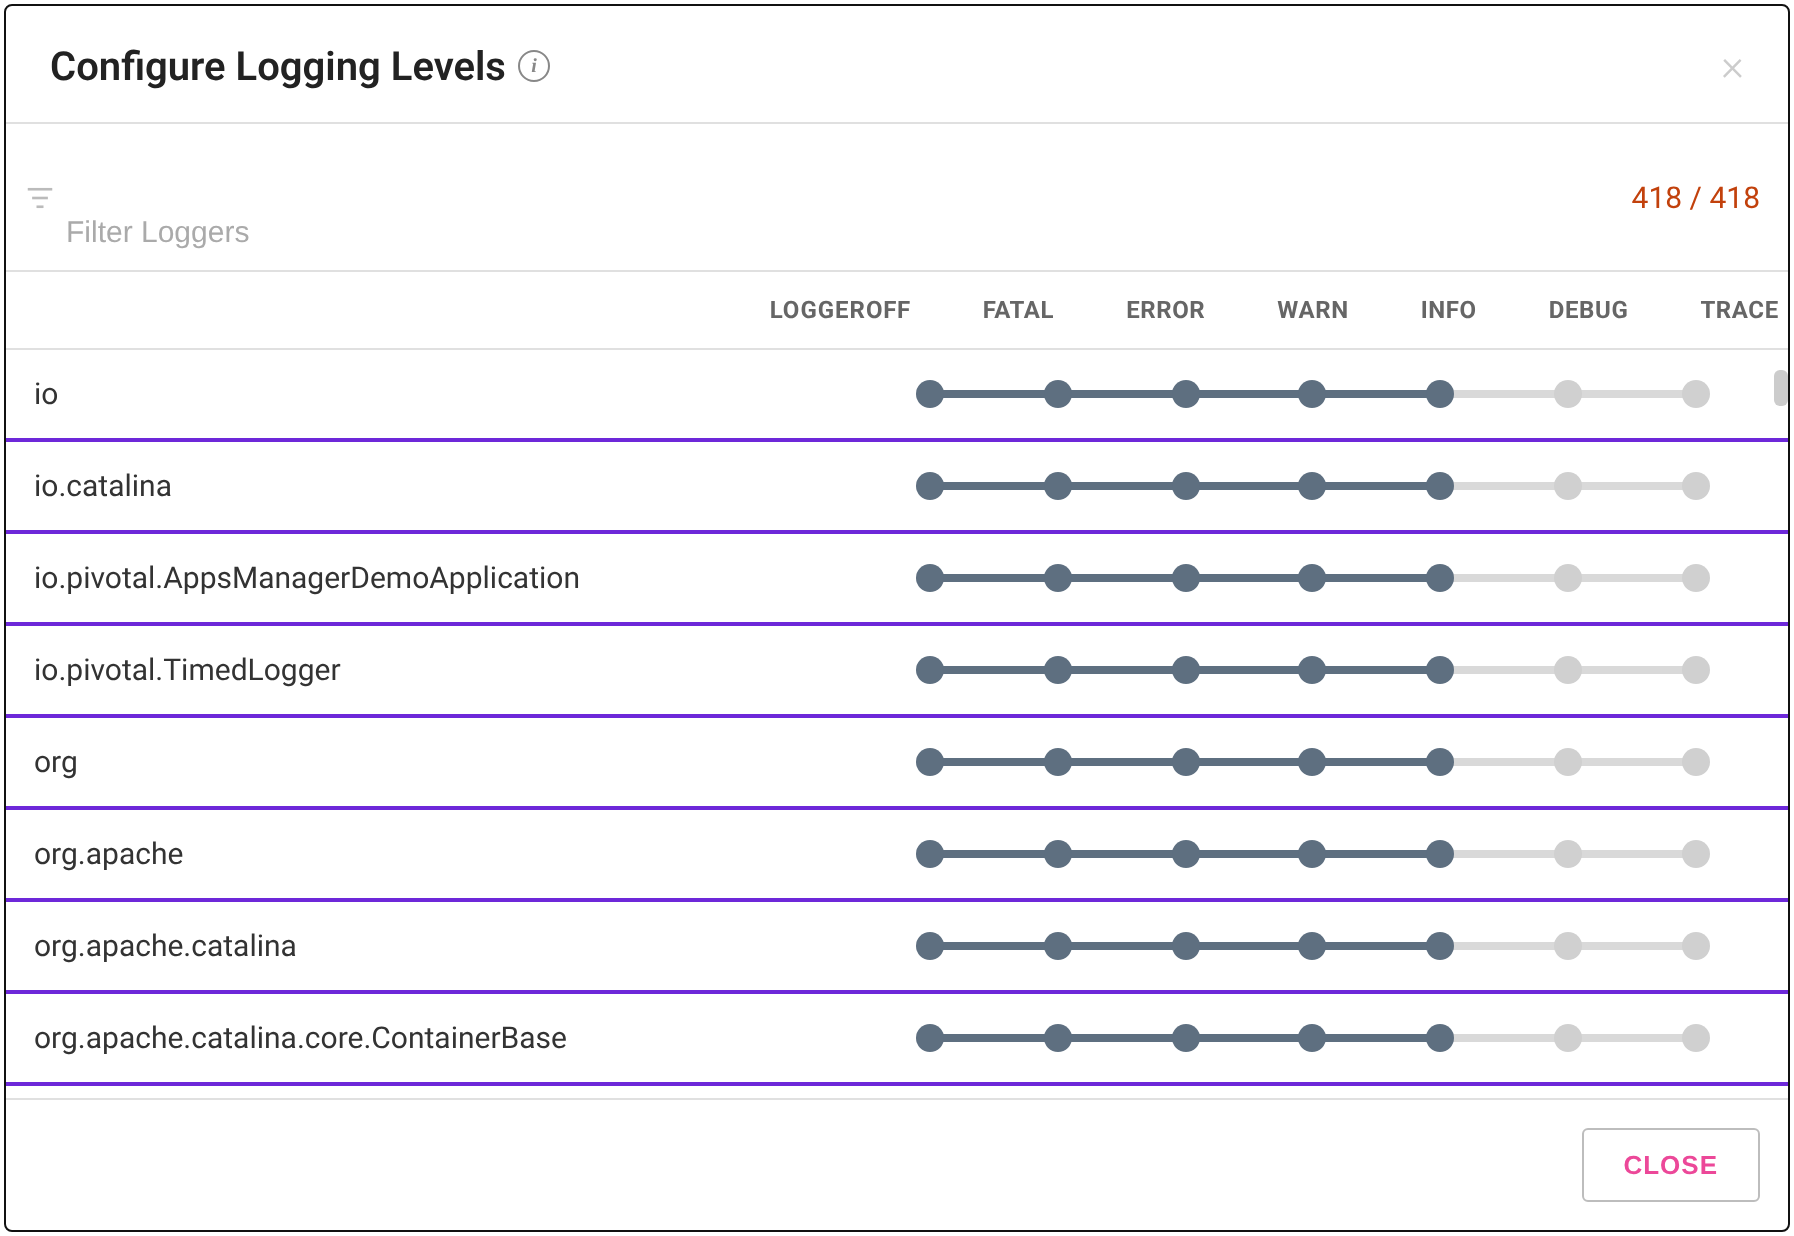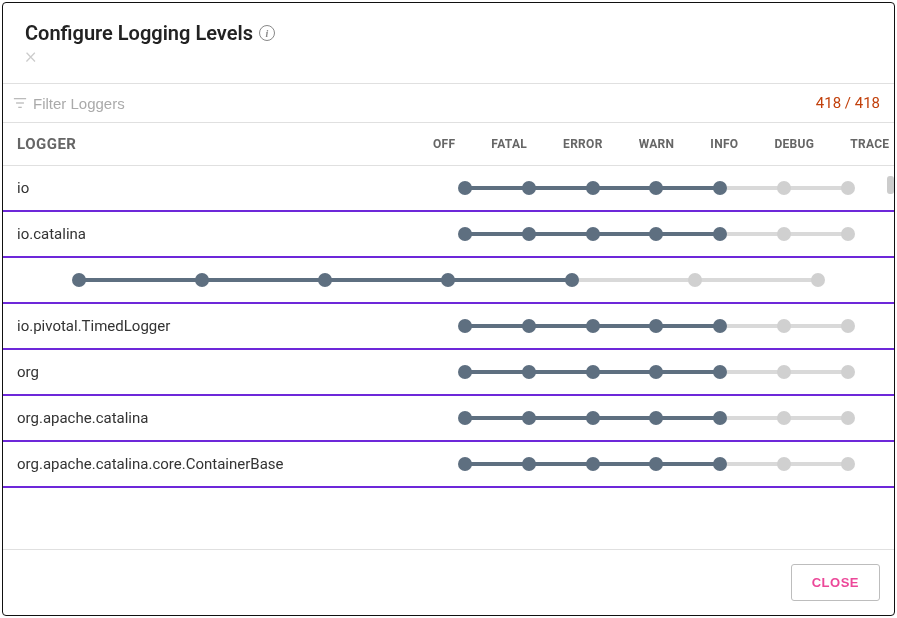--- a/index.html
+++ b/index.html
@@ -16,25 +16,24 @@
       margin: 2px;
       width: 893px;
       height: 614px;
       border-radius: 4px;
       display: flex;
       flex-direction: column;
       background: #fff;
     }
     .modal-header {
       display: flex;
-      align-items: flex-start;
+      align-items: flex-end;
       justify-content: space-between;
       padding: 18px 22px 16px 22px;
       border-bottom: 1px solid #e0e0e0;
-      flex-direction: column;
     }
     .modal-title {
       font-size: 20px;
       font-weight: 600;
       color: #222;
       display: flex;
       align-items: center;
       gap: 6px;
     }
     .info-icon {
@@ -81,40 +80,42 @@
       align-items: center;
       justify-content: center;
     }
     .filter-input {
       border: none;
       outline: none;
       font-size: 15px;
       color: #666;
       width: 100%;
       background: transparent;
+      margin-top: 36px;
     }
     .filter-input::placeholder { color: #aaa; }
     .count {
       font-size: 15px;
       color: #c2410c;
       white-space: nowrap;
     }
     .table-header {
       display: flex;
       align-items: center;
       padding: 12px 14px 12px 14px;
       border-bottom: 1px solid #e0e0e0;
     }
     .logger-col {
       flex: 0 0 416px;
-      font-size: 15px;
+      font-size: 12px;
       font-weight: 700;
       letter-spacing: 0.5px;
       color: #666;
       text-transform: uppercase;
+      text-align: right;
     }
     .levels-col {
       flex: 1;
       display: grid;
       grid-template-columns: repeat(7, 1fr);
       gap: 36px;
     }
     .level-header {
       font-size: 12px;
       font-weight: 700;
@@ -266,20 +267,21 @@
           <div class="dot active"></div>
           <div class="dot active"></div>
           <div class="dot active"></div>
           <div class="dot active"></div>
           <div class="dot active"></div>
           <div class="dot inactive"></div>
           <div class="dot inactive"></div>
         </div>
       </div>
       <div class="row">
+        <div class="row-logger">io.pivotal.AppsManagerDemoApplication</div>
         <div class="row-levels">
           <div class="track-bg" style="left: 7.14286%; right: 7.14286%;"></div>
           <div class="track-fill" style="left: 7.14286%; width: 57.1429%;"></div>
           <div class="dot active"></div>
           <div class="dot active"></div>
           <div class="dot active"></div>
           <div class="dot active"></div>
           <div class="dot active"></div>
           <div class="dot inactive"></div>
           <div class="dot inactive"></div>
@@ -294,20 +296,34 @@
           <div class="dot active"></div>
           <div class="dot active"></div>
           <div class="dot active"></div>
           <div class="dot active"></div>
           <div class="dot inactive"></div>
           <div class="dot inactive"></div>
         </div>
       </div>
       <div class="row">
         <div class="row-logger">org</div>
+        <div class="row-levels">
+          <div class="track-bg" style="left: 7.14286%; right: 7.14286%;"></div>
+          <div class="track-fill" style="left: 7.14286%; width: 57.1429%;"></div>
+          <div class="dot active"></div>
+          <div class="dot active"></div>
+          <div class="dot active"></div>
+          <div class="dot active"></div>
+          <div class="dot active"></div>
+          <div class="dot inactive"></div>
+          <div class="dot inactive"></div>
+        </div>
+      </div>
+      <div class="row">
+        <div class="row-logger">org.apache</div>
         <div class="row-levels">
           <div class="track-bg" style="left: 7.14286%; right: 7.14286%;"></div>
           <div class="track-fill" style="left: 7.14286%; width: 57.1429%;"></div>
           <div class="dot active"></div>
           <div class="dot active"></div>
           <div class="dot active"></div>
           <div class="dot active"></div>
           <div class="dot active"></div>
           <div class="dot inactive"></div>
           <div class="dot inactive"></div>

